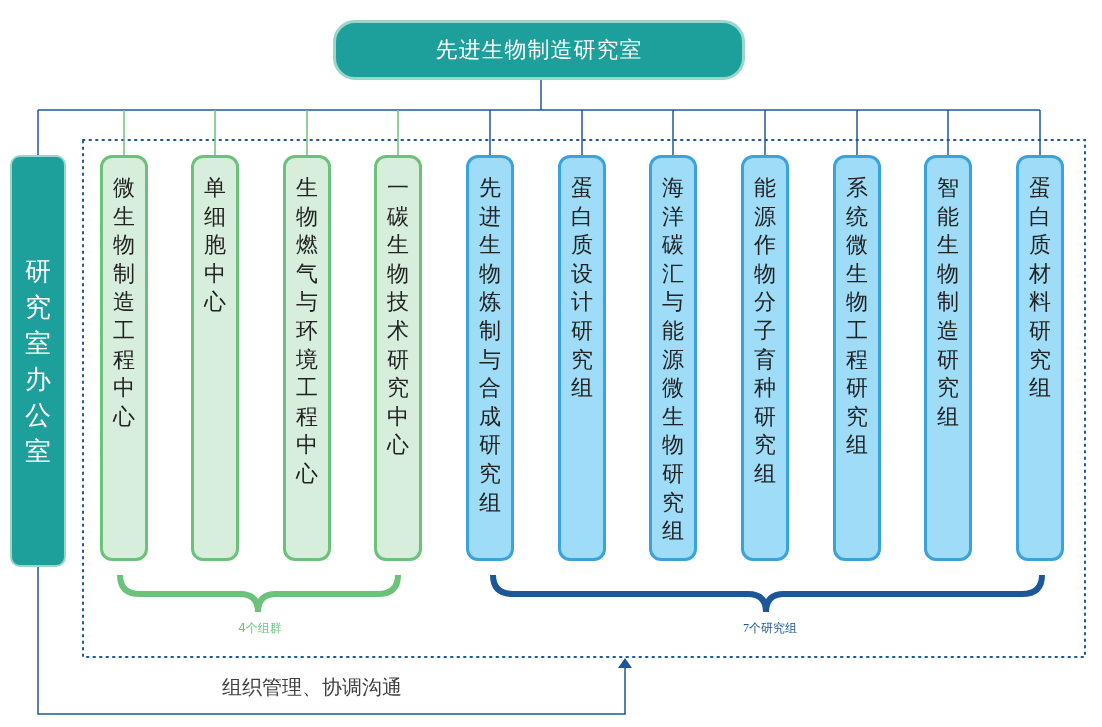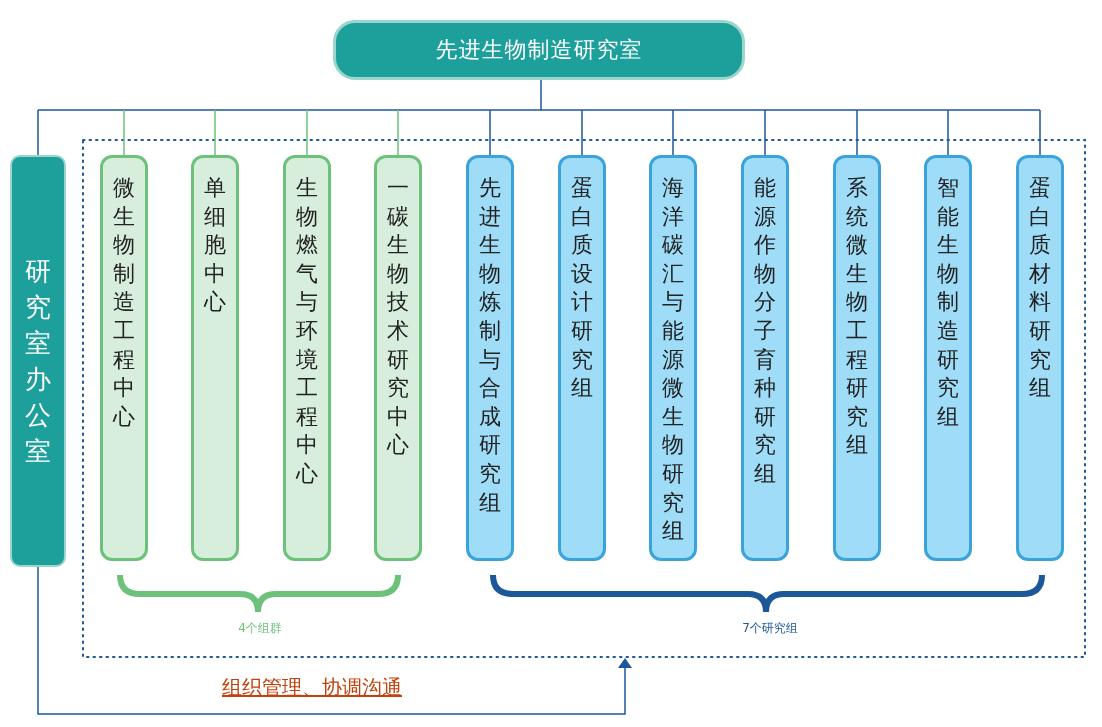--- a/index.html
+++ b/index.html
@@ -6,22 +6,22 @@
   body{width:1102px;height:727px;position:relative;overflow:hidden;font-family:"DejaVu Sans","Liberation Sans",sans-serif;}
   .lines{position:absolute;left:0;top:0;width:1102px;height:727px;}
   .top-box{position:absolute;left:333px;top:8px;width:406px;height:54px;background:#1d9f9c;border:3px solid #9ad6cc;border-radius:22px;color:#fff;font-size:22px;display:flex;align-items:center;justify-content:center;letter-spacing:1px;box-sizing:content-box;margin-top:12px;}
   .office{position:absolute;left:10px;top:155px;width:52px;height:408px;background:#1d9f9c;border:2px solid #9ad6cc;border-radius:10px;color:#fff;font-size:26px;display:flex;flex-direction:column;align-items:center;justify-content:center;line-height:36px;}
   .col{position:absolute;top:155px;width:48px;height:406px;border-radius:12px;display:flex;flex-direction:column;align-items:center;padding-top:16px;box-sizing:border-box;font-size:22px;line-height:28.6px;color:#222;}
   .col.green{background:#d8eedc;border:3px solid #6cc27a;}
   .col.blue{background:#9edcf7;border:3px solid #3aa3dc;}
   .ch{display:block;}
   .group-label{position:absolute;font-size:12px;}
   .label-green{color:#6cc27a;left:200px;top:620px;width:120px;text-align:center;}
-  .label-blue{color:#1c579a;left:700px;top:620px;width:140px;text-align:center;}
-  .mgmt{position:absolute;left:222px;top:674px;font-size:20px;color:#c2410c;text-decoration:underline;}
+  .label-blue{color:#1c579a;left:700px;top:620px;width:140px;text-align:center;font-family:Liberation Serif, serif;}
+  .mgmt{position:absolute;left:222px;top:674px;font-size:20px;color:#404040;}
 </style>
 </head>
 <body>
 
 <svg class="lines" viewBox="0 0 1102 727" xmlns="http://www.w3.org/2000/svg">
 
   <line x1="541" y1="68" x2="541" y2="110" stroke="#1c579a" stroke-width="1.5"></line>
 
   <line x1="38" y1="110" x2="1040" y2="110" stroke="#1c579a" stroke-width="1.5"></line>
 

